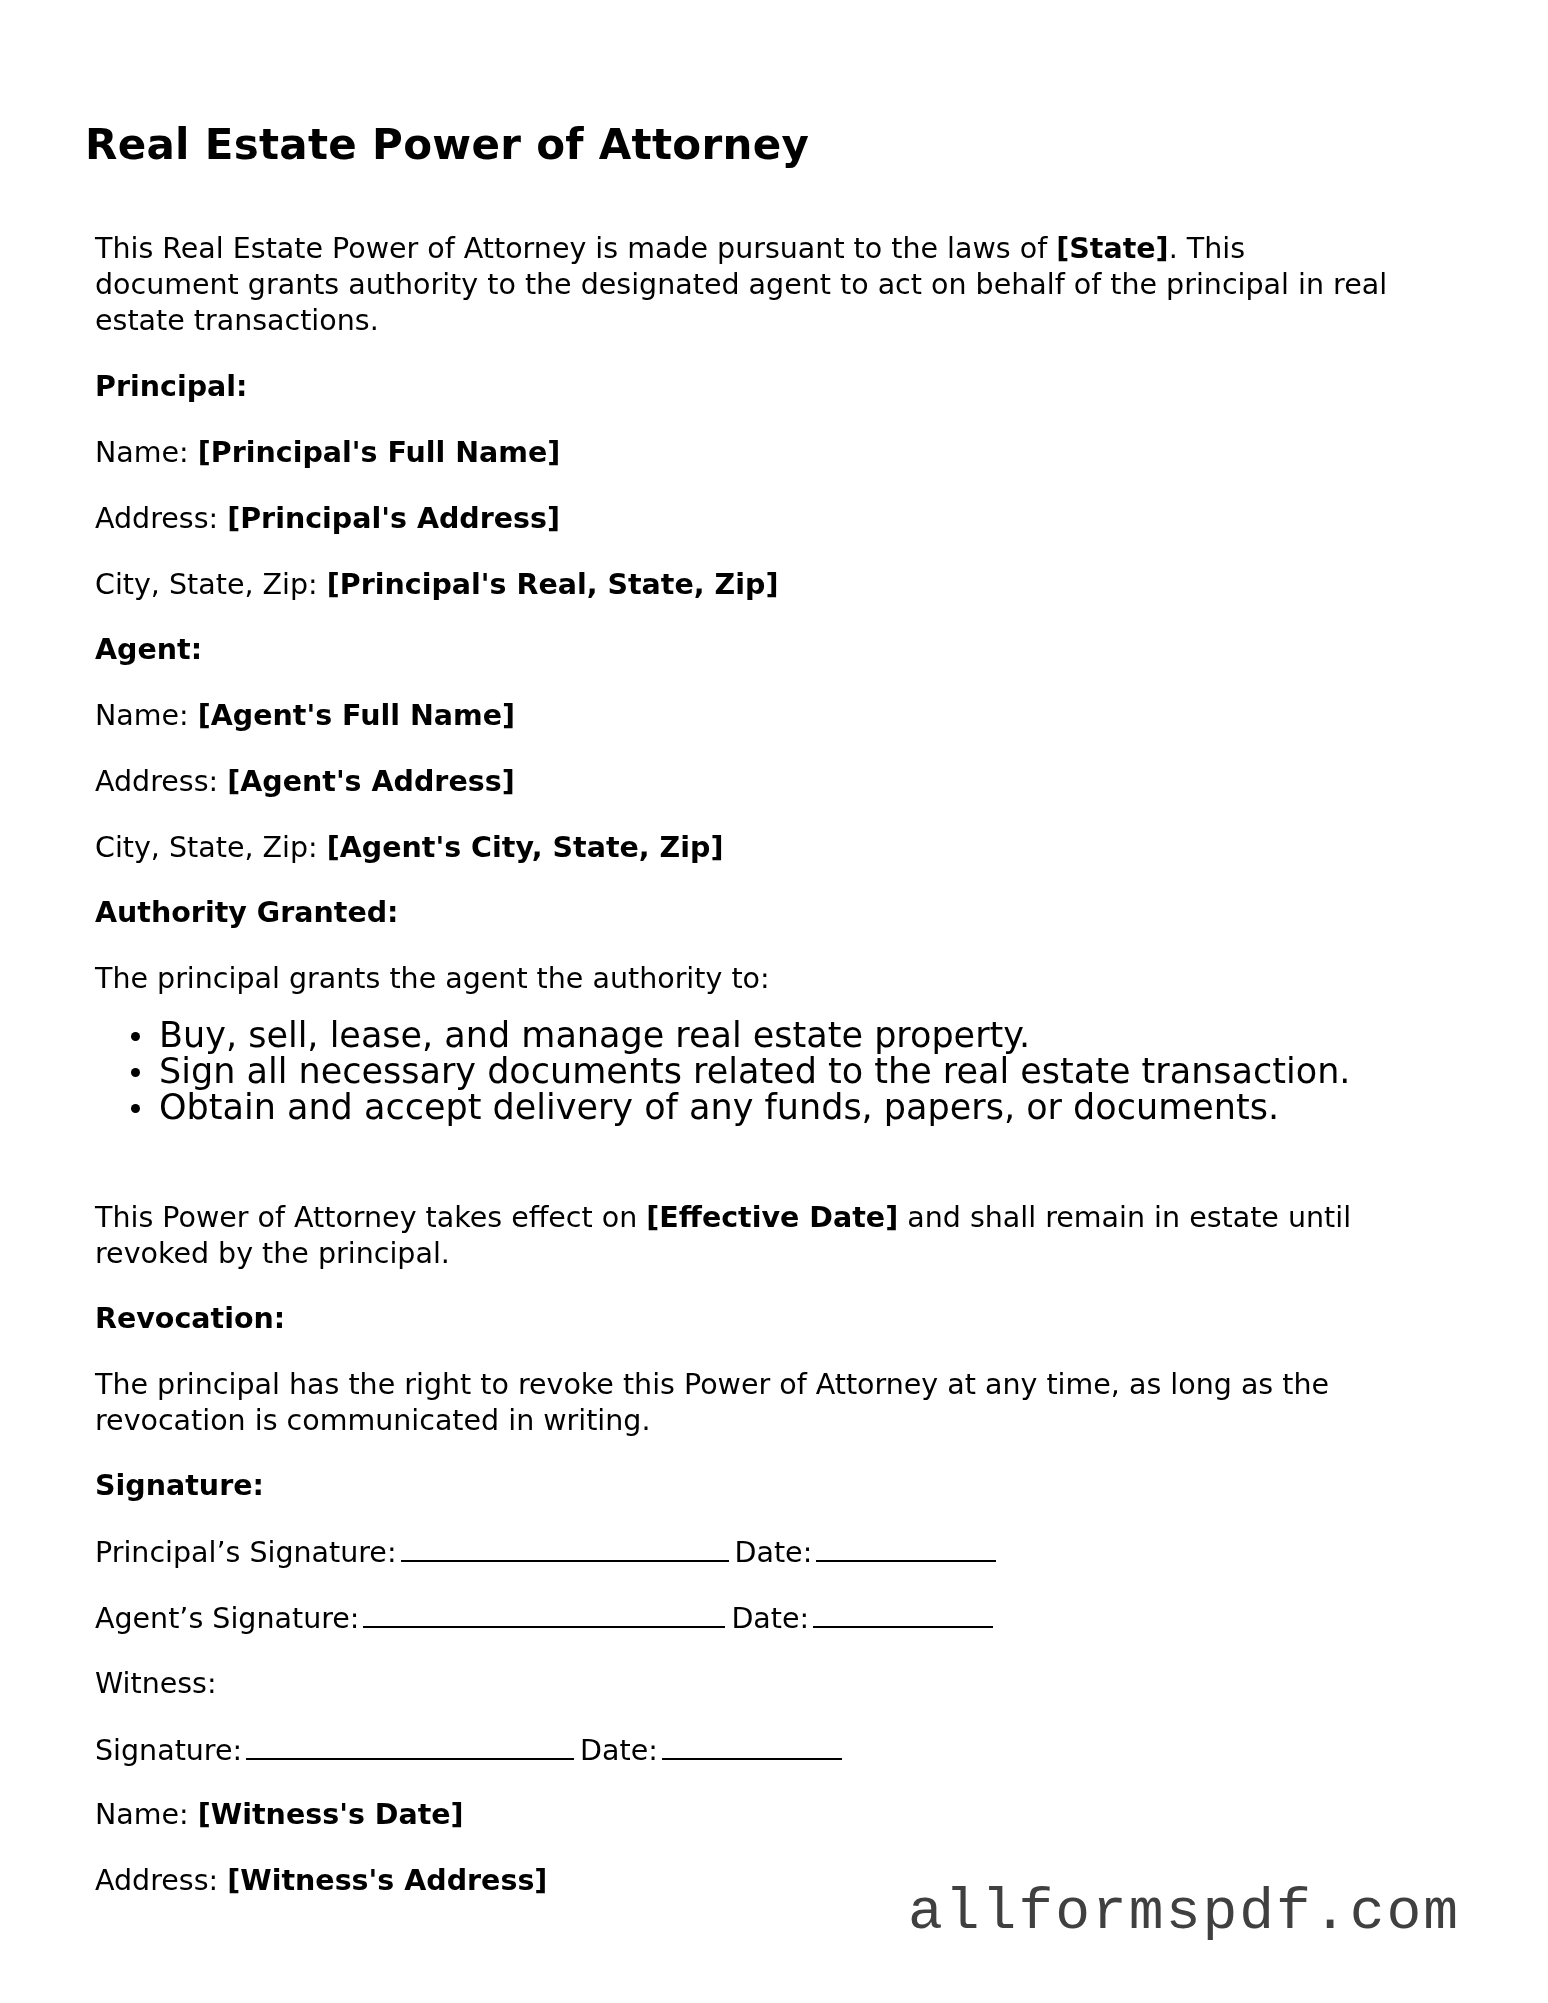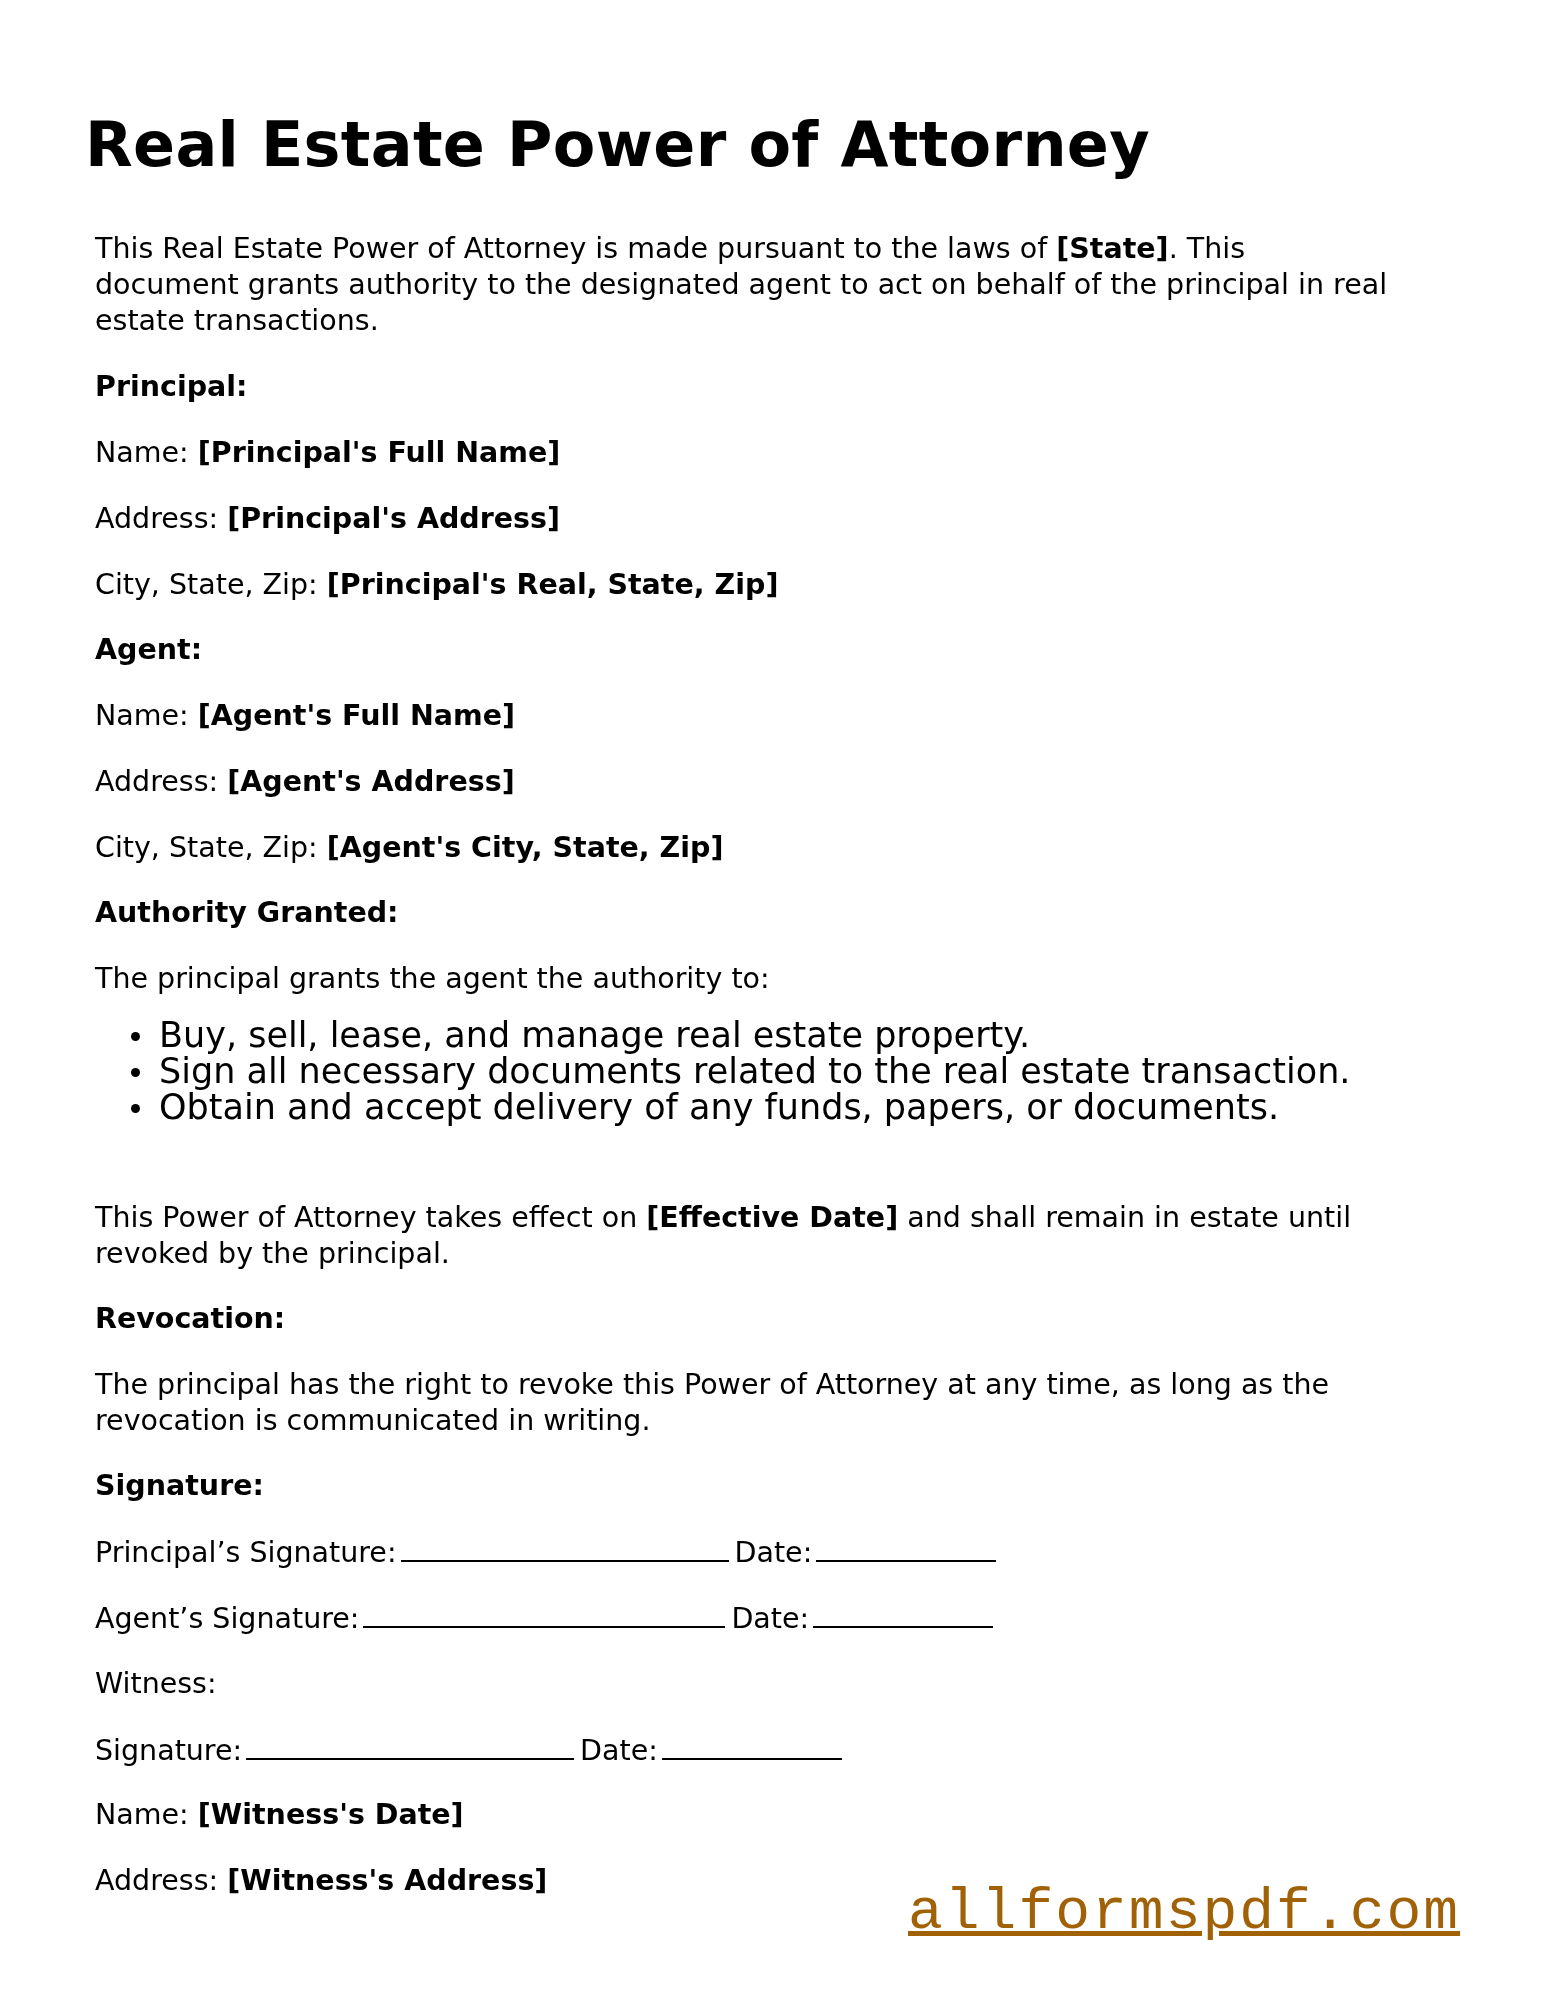--- a/index.html
+++ b/index.html
@@ -1,28 +1,28 @@
 <!DOCTYPE html>
 <html><head>
 <meta charset="utf-8">
 <style>
   html, body { margin: 0; padding: 0; background: #ffffff; }
   body { width: 1548px; height: 2003px; position: relative; overflow: hidden;
          font-family: "DejaVu Sans", sans-serif; color: #000; }
   .page { position: absolute; left: 85px; top: 0; width: 1400px; }
-  h1 { position: absolute; left: 0; top: 108px; margin: 0; font-size: 62px; font-weight: bold;
+  h1 { position: absolute; left: 0; top: 108px; margin: 0; font-size: 42px; font-weight: bold;
        line-height: 74px; white-space: nowrap; letter-spacing: 0.3px; }
   .p { position: absolute; left: 0; margin: 10px; font-size: 28.5px; line-height: 36px; white-space: nowrap; }
   .b { font-weight: bold; }
   ul { position: absolute; left: 0; margin: 0; padding: 0 0 0 74px; font-size: 35px; line-height: 36px; list-style: none; }
   ul li { position: relative; white-space: nowrap; }
   ul li::before { content: ""; position: absolute; left: -28px; top: 15px; width: 9px; height: 9px; border-radius: 50%; background: #000; }
   .line { display: inline-block; border-bottom: 2px solid #000; height: 26px; vertical-align: baseline; margin: 0 6px 0 4px; }
   .wm { position: absolute; left: 908px; top: 1880px; font-family: "Liberation Mono", "DejaVu Sans Mono", monospace;
-        font-size: 58px; color: #a16207; letter-spacing: 2px; white-space: nowrap; text-decoration: underline; }
+        font-size: 58px; color: #404040; letter-spacing: 2px; white-space: nowrap; }
 </style>
 </head>
 <body>
 
 <div class="page">
   <h1>Real Estate Power of Attorney</h1>
 
   <p class="p" style="top:221px"><span>This Real Estate Power of Attorney is made pursuant to the laws of </span><span class="b">[State]</span><span>. This</span></p>
   <p class="p" style="top:257px">document grants authority to the designated agent to act on behalf of the principal in real</p>
   <p class="p" style="top:293px">estate transactions.</p>

